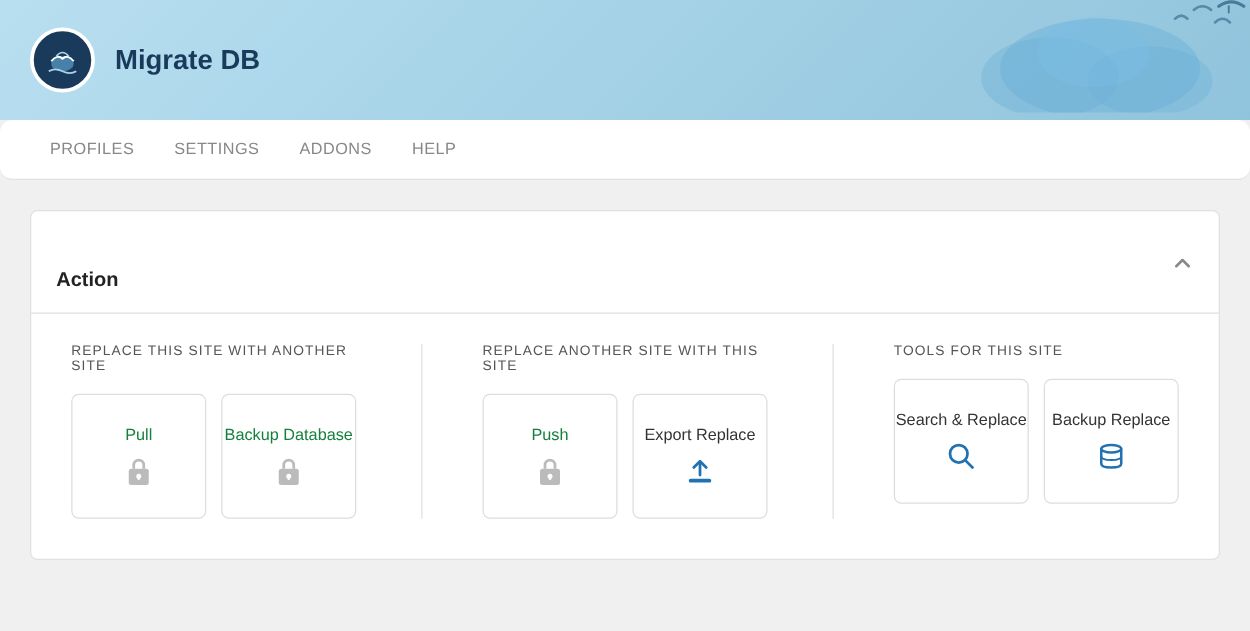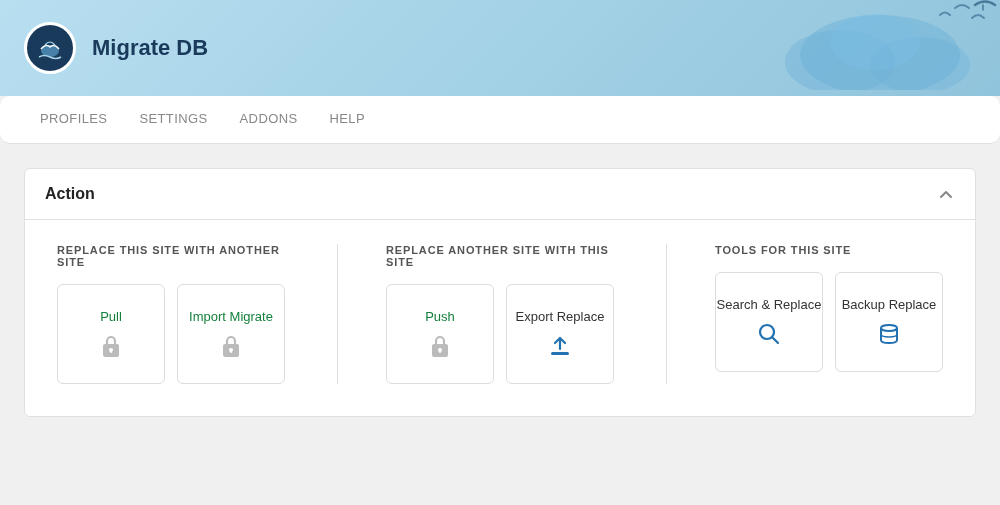--- a/index.html
+++ b/index.html
@@ -86,20 +86,21 @@
       display: flex;
       align-items: center;
       justify-content: space-between;
       padding: 16px 20px;
       border-bottom: 1px solid #e0e0e0;
     }
     .action-title {
       font-size: 16px;
       font-weight: 700;
       color: #222;
+      margin-top: 31px;
     }
     .collapse-btn {
       background: none;
       border: none;
       cursor: pointer;
       color: #888;
       font-size: 18px;
       display: flex;
       align-items: center;
     }
@@ -107,21 +108,21 @@
     .action-body {
       padding: 24px 32px 32px;
       display: flex;
       gap: 48px;
       align-items: flex-start;
     }
 
     .action-group { display: flex; flex-direction: column; gap: 12px; }
     .action-group-title {
       font-size: 11px;
-      font-weight: 700;
+      font-weight: 400;
       color: #555;
       letter-spacing: 0.08em;
       text-transform: uppercase;
       margin-bottom: 4px;
     }
     .action-cards {
       display: flex;
       gap: 12px;
     }
 
@@ -233,21 +234,21 @@
               <svg width="22" height="26" viewBox="0 0 22 26" fill="none">
                 <rect x="3" y="11" width="16" height="13" rx="2" fill="#bbb"></rect>
                 <path d="M7 11V8a4 4 0 0 1 8 0v3" stroke="#bbb" stroke-width="2.2" fill="none"></path>
                 <circle cx="11" cy="17" r="2" fill="#fff"></circle>
                 <rect x="10" y="17" width="2" height="3" rx="1" fill="#fff"></rect>
               </svg>
             </span>
           </div>
 
           <div class="action-card disabled">
-            <span class="card-label">Import Migrate</span>
+            <span class="card-label">Backup Database</span>
             <span class="card-icon icon-lock">
               <svg width="22" height="26" viewBox="0 0 22 26" fill="none">
                 <rect x="3" y="11" width="16" height="13" rx="2" fill="#bbb"></rect>
                 <path d="M7 11V8a4 4 0 0 1 8 0v3" stroke="#bbb" stroke-width="2.2" fill="none"></path>
                 <circle cx="11" cy="17" r="2" fill="#fff"></circle>
                 <rect x="10" y="17" width="2" height="3" rx="1" fill="#fff"></rect>
               </svg>
             </span>
           </div>
 

